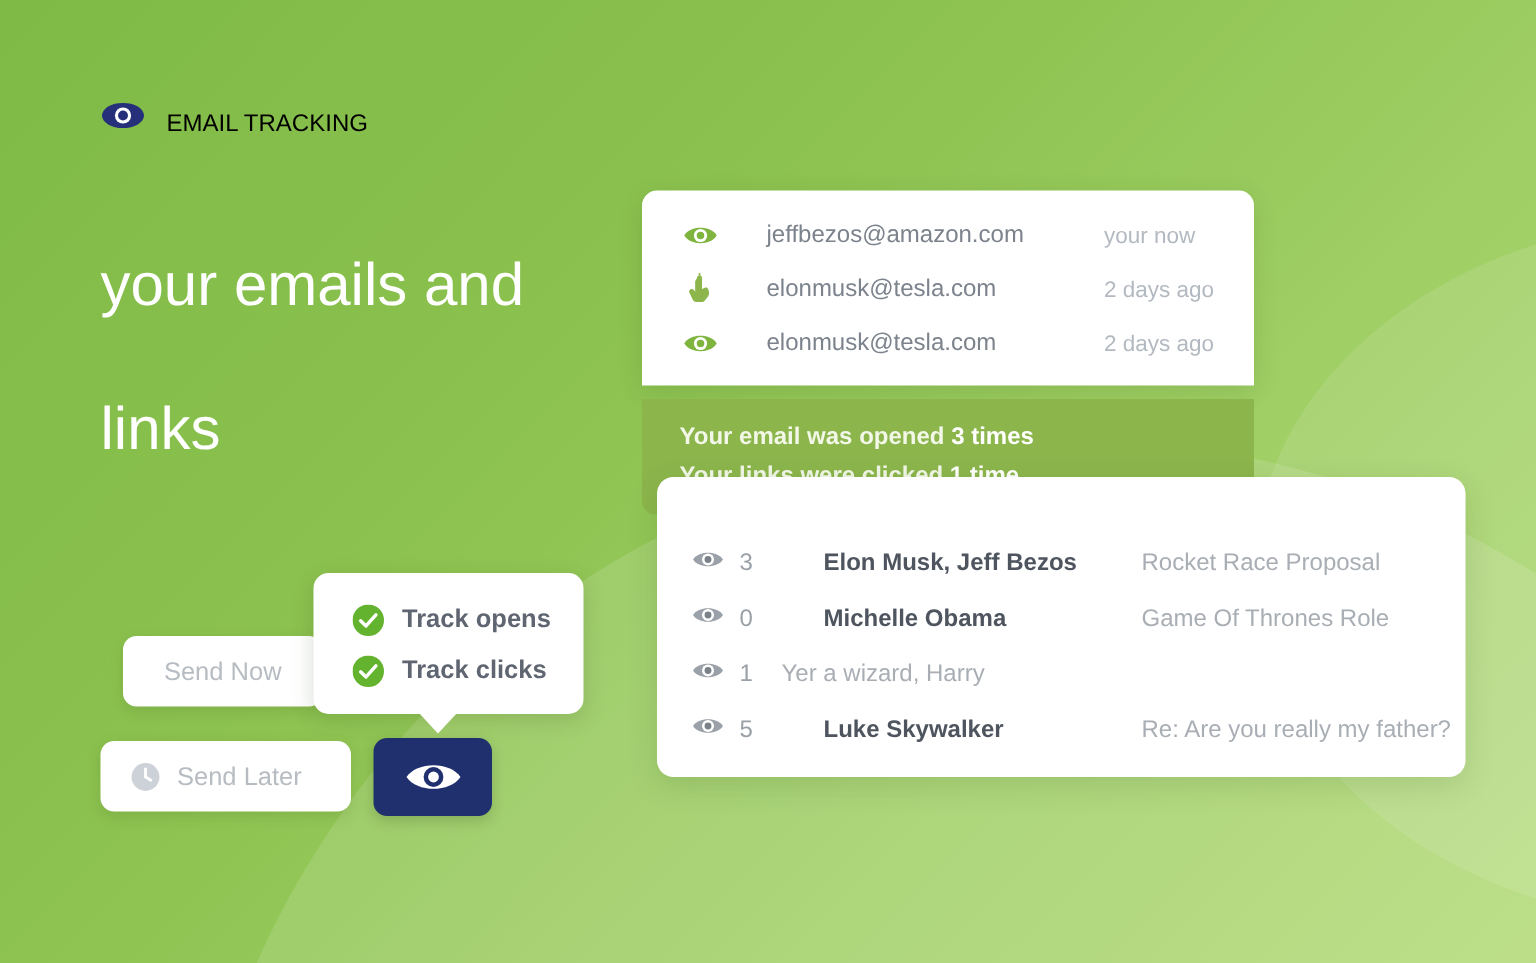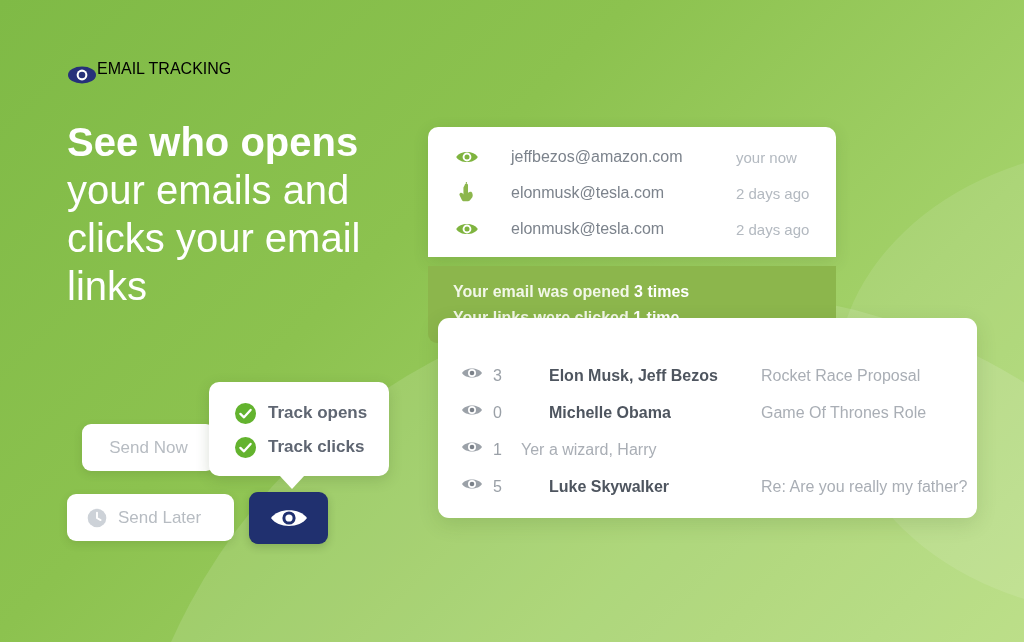--- a/index.html
+++ b/index.html
@@ -46,21 +46,22 @@
   
   .left-col {
     position: absolute;
     left: 67px;
     top: 60px;
     width: 360px;
   }
 
   .eyebrow {
     display: flex;
-    align-items: flex-start;
+    align-items: flex-end;
+    gap: 14px;
     height: 32px;
   }
   .eyebrow-icon {
     width: 30px;
     height: 30px;
     display: block;
   }
 
   .headline {
     margin-top: 26px;
@@ -285,23 +286,23 @@
         <svg viewBox="0 0 30 30" width="30" height="30">
           <ellipse cx="15" cy="15" rx="14" ry="8.4" fill="#26307a"></ellipse>
           <circle cx="15" cy="15" r="5.4" fill="#ffffff"></circle>
           <circle cx="15" cy="15" r="3.3" fill="#26307a"></circle>
         </svg>
       </span>
       <span>EMAIL TRACKING</span>
     </div>
 
     <div class="headline">
-      <span class="strong">See who opens</span><br>
+      <br>
       <span>your emails and</span><br>
-      <span>clicks your email</span><br>
+      <br>
       <span>links</span>
     </div>
   </div>
 
   <div class="send-now">
     <span class="lbl">Send Now</span>
   </div>
 
   <div class="send-later">
     <span class="clock-icon">

